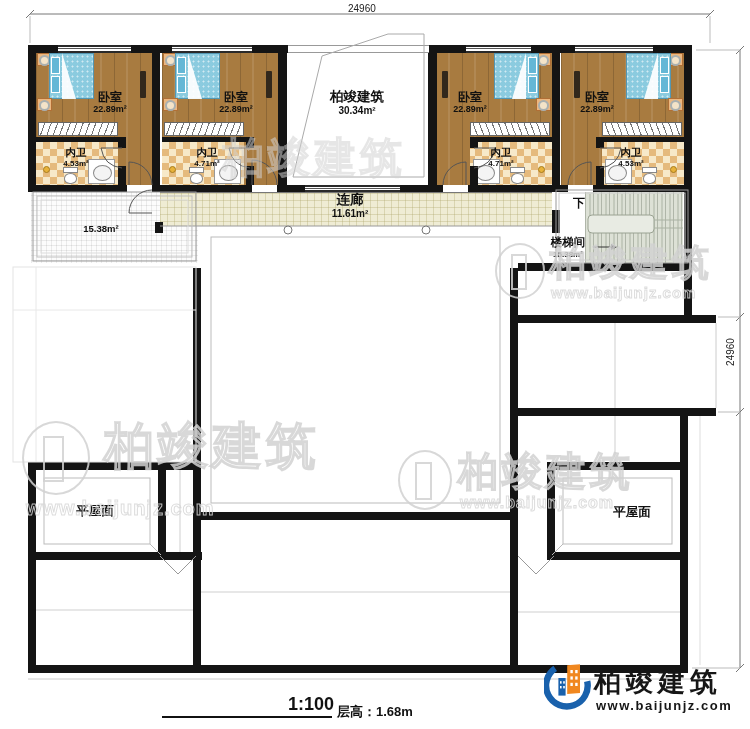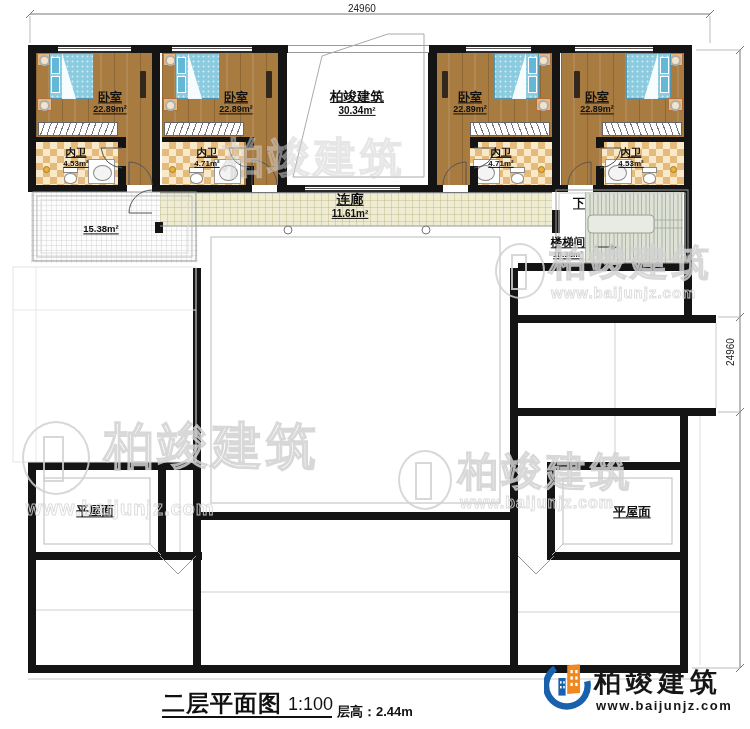--- a/index.html
+++ b/index.html
@@ -33,40 +33,40 @@
   .tv{position:absolute;left:104px;top:19px;width:6px;height:27px;background:#32281c;border-radius:1px;}
   .closet{position:absolute;left:2px;top:70px;width:80px;height:14px;background:#fff;border:1px solid #666;box-sizing:border-box;
           background-image:repeating-linear-gradient(110deg,transparent 0 5px,#777 5px 6px);}
   .bath{position:absolute;left:0;top:90px;width:82px;height:43px;background:repeating-conic-gradient(#e5ba7d 0% 25%,#f7e9c9 0% 50%) 0 0/14px 14px;}
   .lamp{position:absolute;left:7px;top:24px;width:5px;height:5px;border-radius:50%;background:#e8b23a;border:1px solid #a67c1e;}
   .ttank{position:absolute;left:27px;top:25px;width:15px;height:6px;background:#fff;border:1px solid #888;box-sizing:border-box;}
   .tbowl{position:absolute;left:28px;top:31px;width:13px;height:11px;background:#fff;border:1px solid #888;border-radius:50% 50% 45% 45%;box-sizing:border-box;}
   .counter{position:absolute;left:52px;top:17px;width:27px;height:25px;background:#fff;border:1px solid #999;box-sizing:border-box;}
   .sink{position:absolute;left:4px;top:5px;width:17px;height:14px;border:1px solid #888;border-radius:50%;background:#f4f4f4;}
   
-  .rlabel{position:absolute;transform:translate(-50%,-50%);text-align:center;color:#101010;font-weight:bold;line-height:1.2;white-space:nowrap;z-index:50;text-decoration:underline;}
+  .rlabel{position:absolute;transform:translate(-50%,-50%);text-align:center;color:#101010;font-weight:bold;line-height:1.2;white-space:nowrap;z-index:50;}
   .rname{font-size:12px;display:block;}
   .rname.big{font-size:13.5px;}
   .rname.small{font-size:10.5px;}
   .rarea{font-size:9px;display:block;}
   .rarea.small{font-size:8px;}
   .solo{font-size:9.5px;}
   .dimtext{position:absolute;font-size:10px;color:#222;z-index:50;white-space:nowrap;}
   .vdim{transform:translate(-50%,-50%) rotate(-90deg);}
   
   #linework{position:absolute;left:0;top:0;z-index:40;pointer-events:none;}
   
   .wm{position:absolute;z-index:60;opacity:.85;pointer-events:none;}
   .wm-text{position:absolute;font-weight:800;color:transparent;-webkit-text-stroke:1.2px #d2d2d2;letter-spacing:4px;white-space:nowrap;}
   .wm-url{position:absolute;font-weight:700;color:transparent;-webkit-text-stroke:1px #d7d7d7;letter-spacing:1px;white-space:nowrap;}
   .wm-icon{position:absolute;border:2px solid #d2d2d2;border-radius:50%;}
   .wm-icon::after{content:"";position:absolute;left:30%;top:18%;width:26%;height:60%;border:2px solid #d2d2d2;}
   
   .f-title{position:absolute;left:162px;top:688px;font-size:23px;font-weight:600;color:#111;letter-spacing:1px;z-index:70;}
-  .f-scale{position:absolute;left:288px;top:694px;font-size:18px;font-weight:400;color:#111;z-index:70;}
+  .f-scale{position:absolute;left:288px;top:694px;font-size:18px;font-weight:700;color:#111;z-index:70;}
   .f-underline{position:absolute;left:162px;top:716px;width:170px;height:2px;background:#111;z-index:70;}
   .f-row{position:absolute;left:337px;font-size:13px;font-weight:600;color:#111;z-index:70;white-space:nowrap;}
   .logo{position:absolute;left:544px;top:660px;z-index:70;}
   .logo-name{position:absolute;left:50px;top:4px;font-size:27px;font-weight:800;color:#161616;letter-spacing:5px;white-space:nowrap;}
   .logo-url{position:absolute;left:52px;top:38px;font-size:13px;font-weight:700;color:#161616;letter-spacing:1.5px;white-space:nowrap;}
 </style>
 </head>
 <body>
 
 <div id="stage">
@@ -393,25 +393,24 @@
   </div>
   <div class="wm" style="left:495px;top:238px;width:260px;height:95px;">
     <div class="wm-icon" style="left:0;top:5px;width:46px;height:52px;"></div>
     <div class="wm-text" style="left:54px;top:0;font-size:37px;">柏竣建筑</div>
     <div class="wm-url" style="left:56px;top:46px;font-size:15px;">www.baijunjz.com</div>
   </div>
   <div class="wm" style="left:222px;top:130px;width:260px;height:70px;opacity:.55;">
     <div class="wm-text" style="left:0;top:0;font-size:42px;">柏竣建筑</div>
   </div>
 
-  <div class="f-title">二层平面图</div>
   <div class="f-scale">1:100</div>
   <div class="f-underline"></div>
   <div class="f-row" style="top:703px;">
-    <span>层高：</span><span>2.44m</span>
+    <span>层高：</span><span>1.68m</span>
   </div>
 
   <div class="logo" style="width:200px;height:60px;">
     <svg width="48" height="52" viewBox="0 0 60 64">
       <path d="M14,10 A26,26 0 1 0 54,26" fill="none" stroke="#1961ac" stroke-width="8"></path>
       <rect x="18" y="22" width="9" height="22" fill="#1961ac"></rect>
       <rect x="29" y="8" width="16" height="36" fill="#f0871f" transform="skewY(-4)"></rect>
       <g fill="#ffffff">
         <rect x="20" y="26" width="2" height="3"></rect>
           <rect x="24" y="26" width="2" height="3"></rect>

